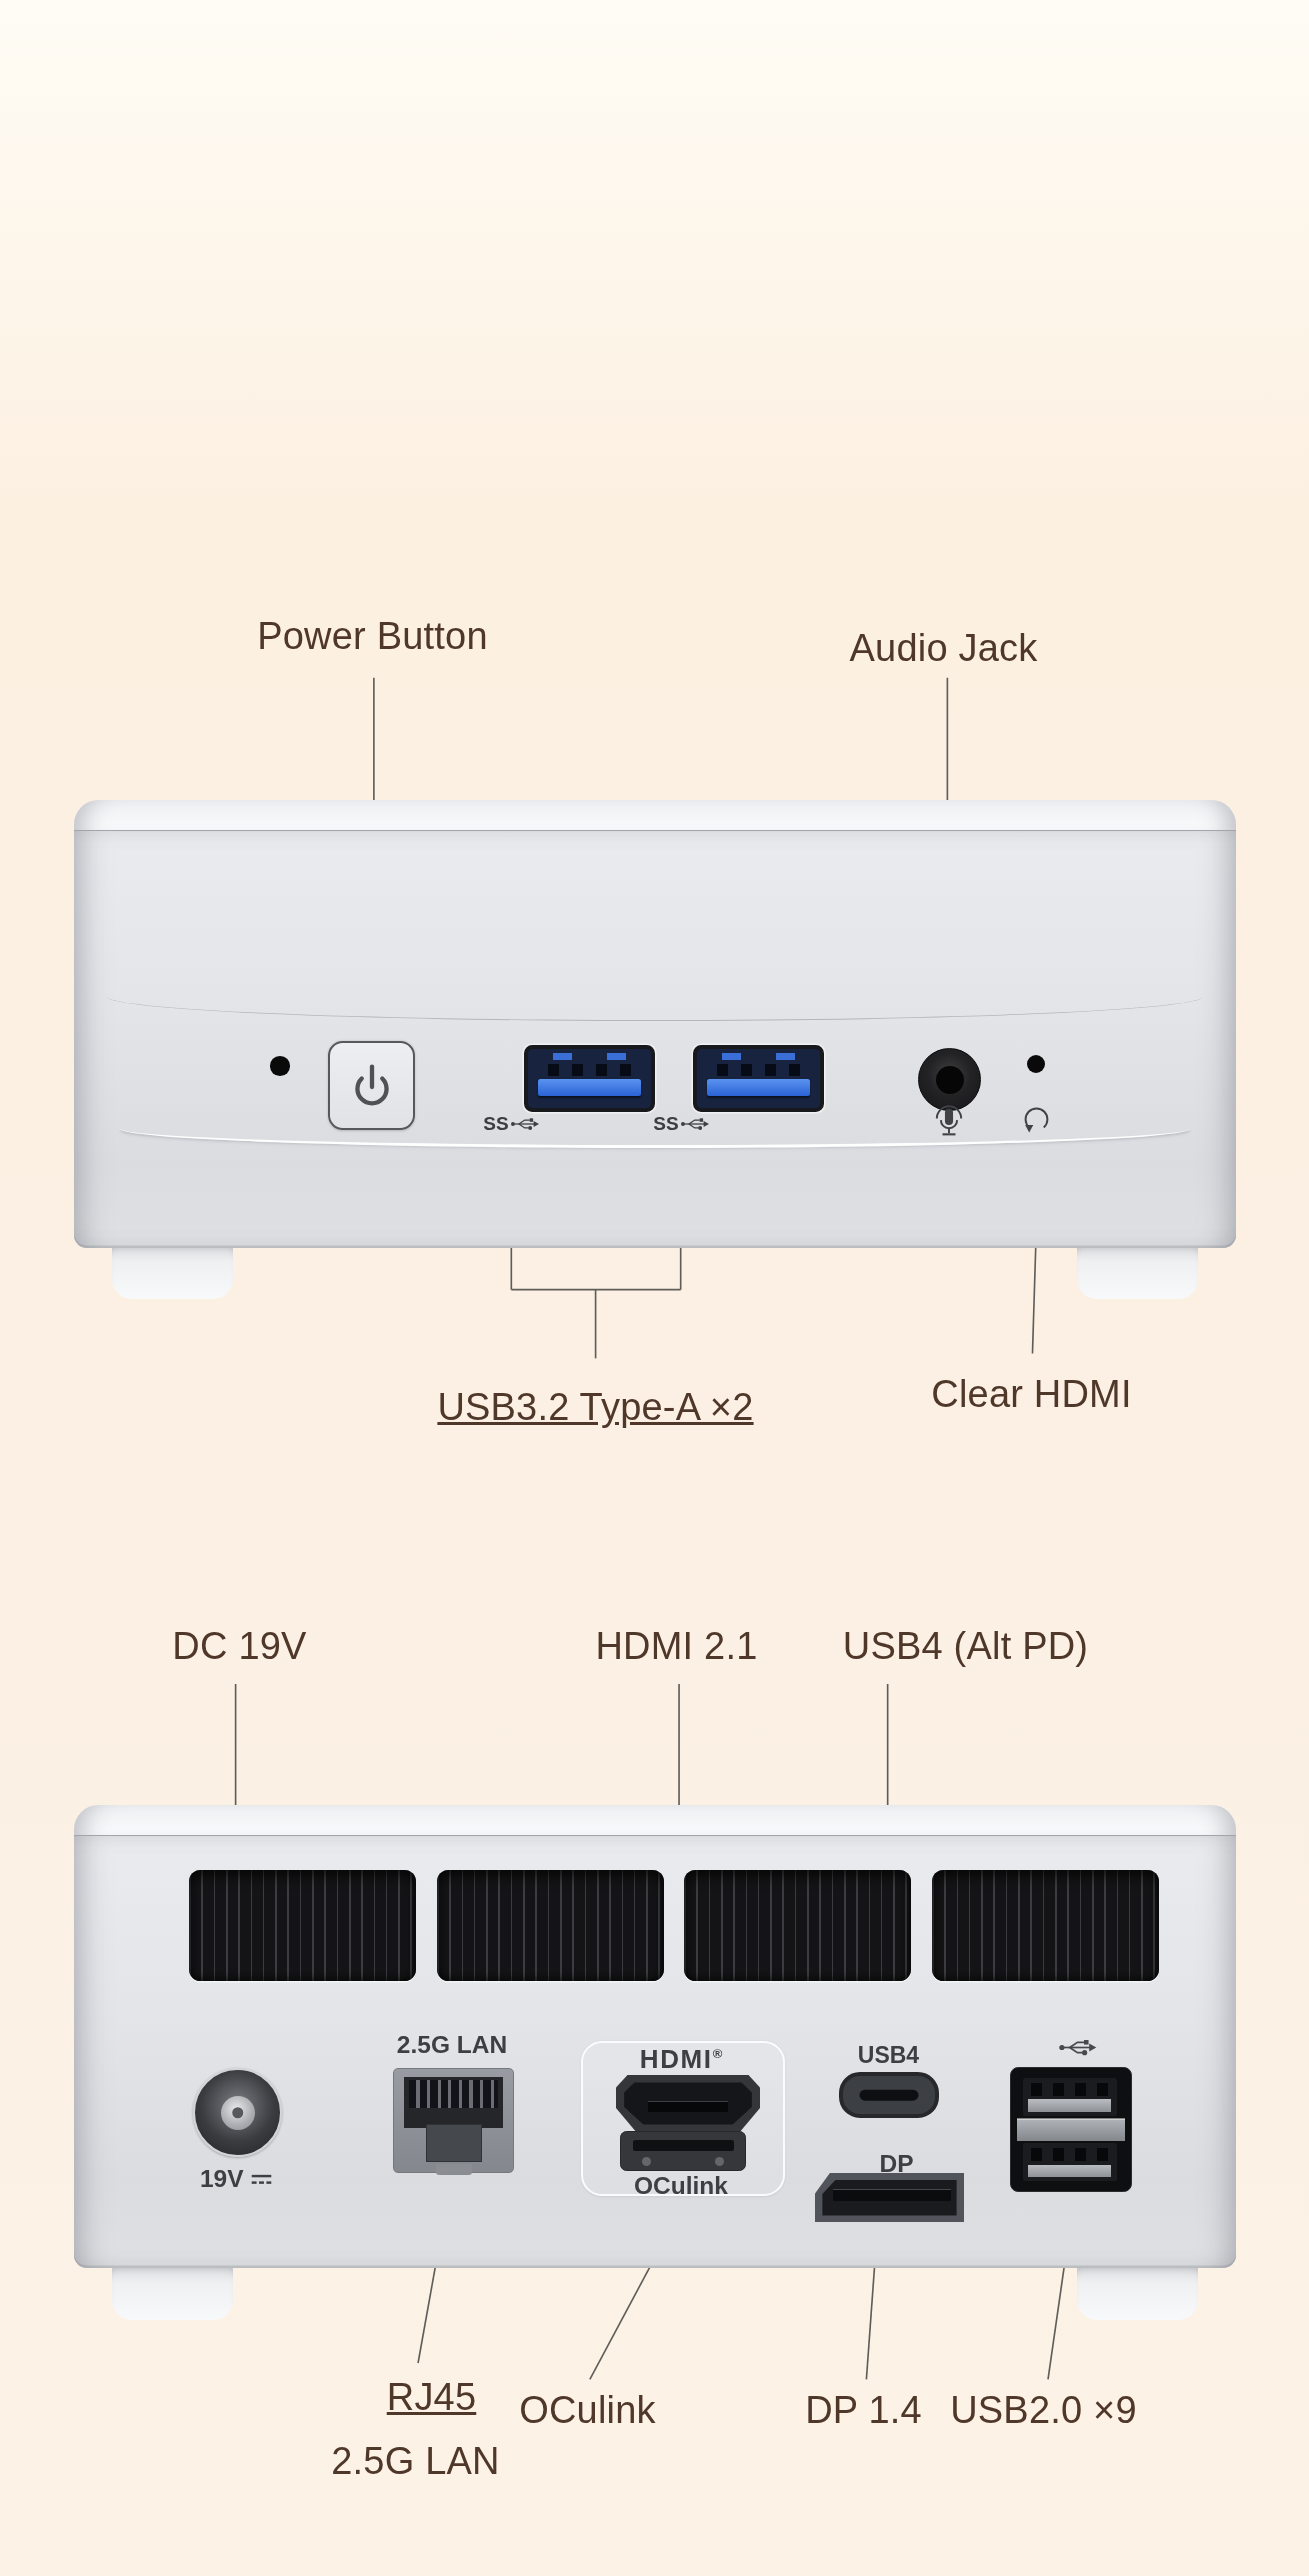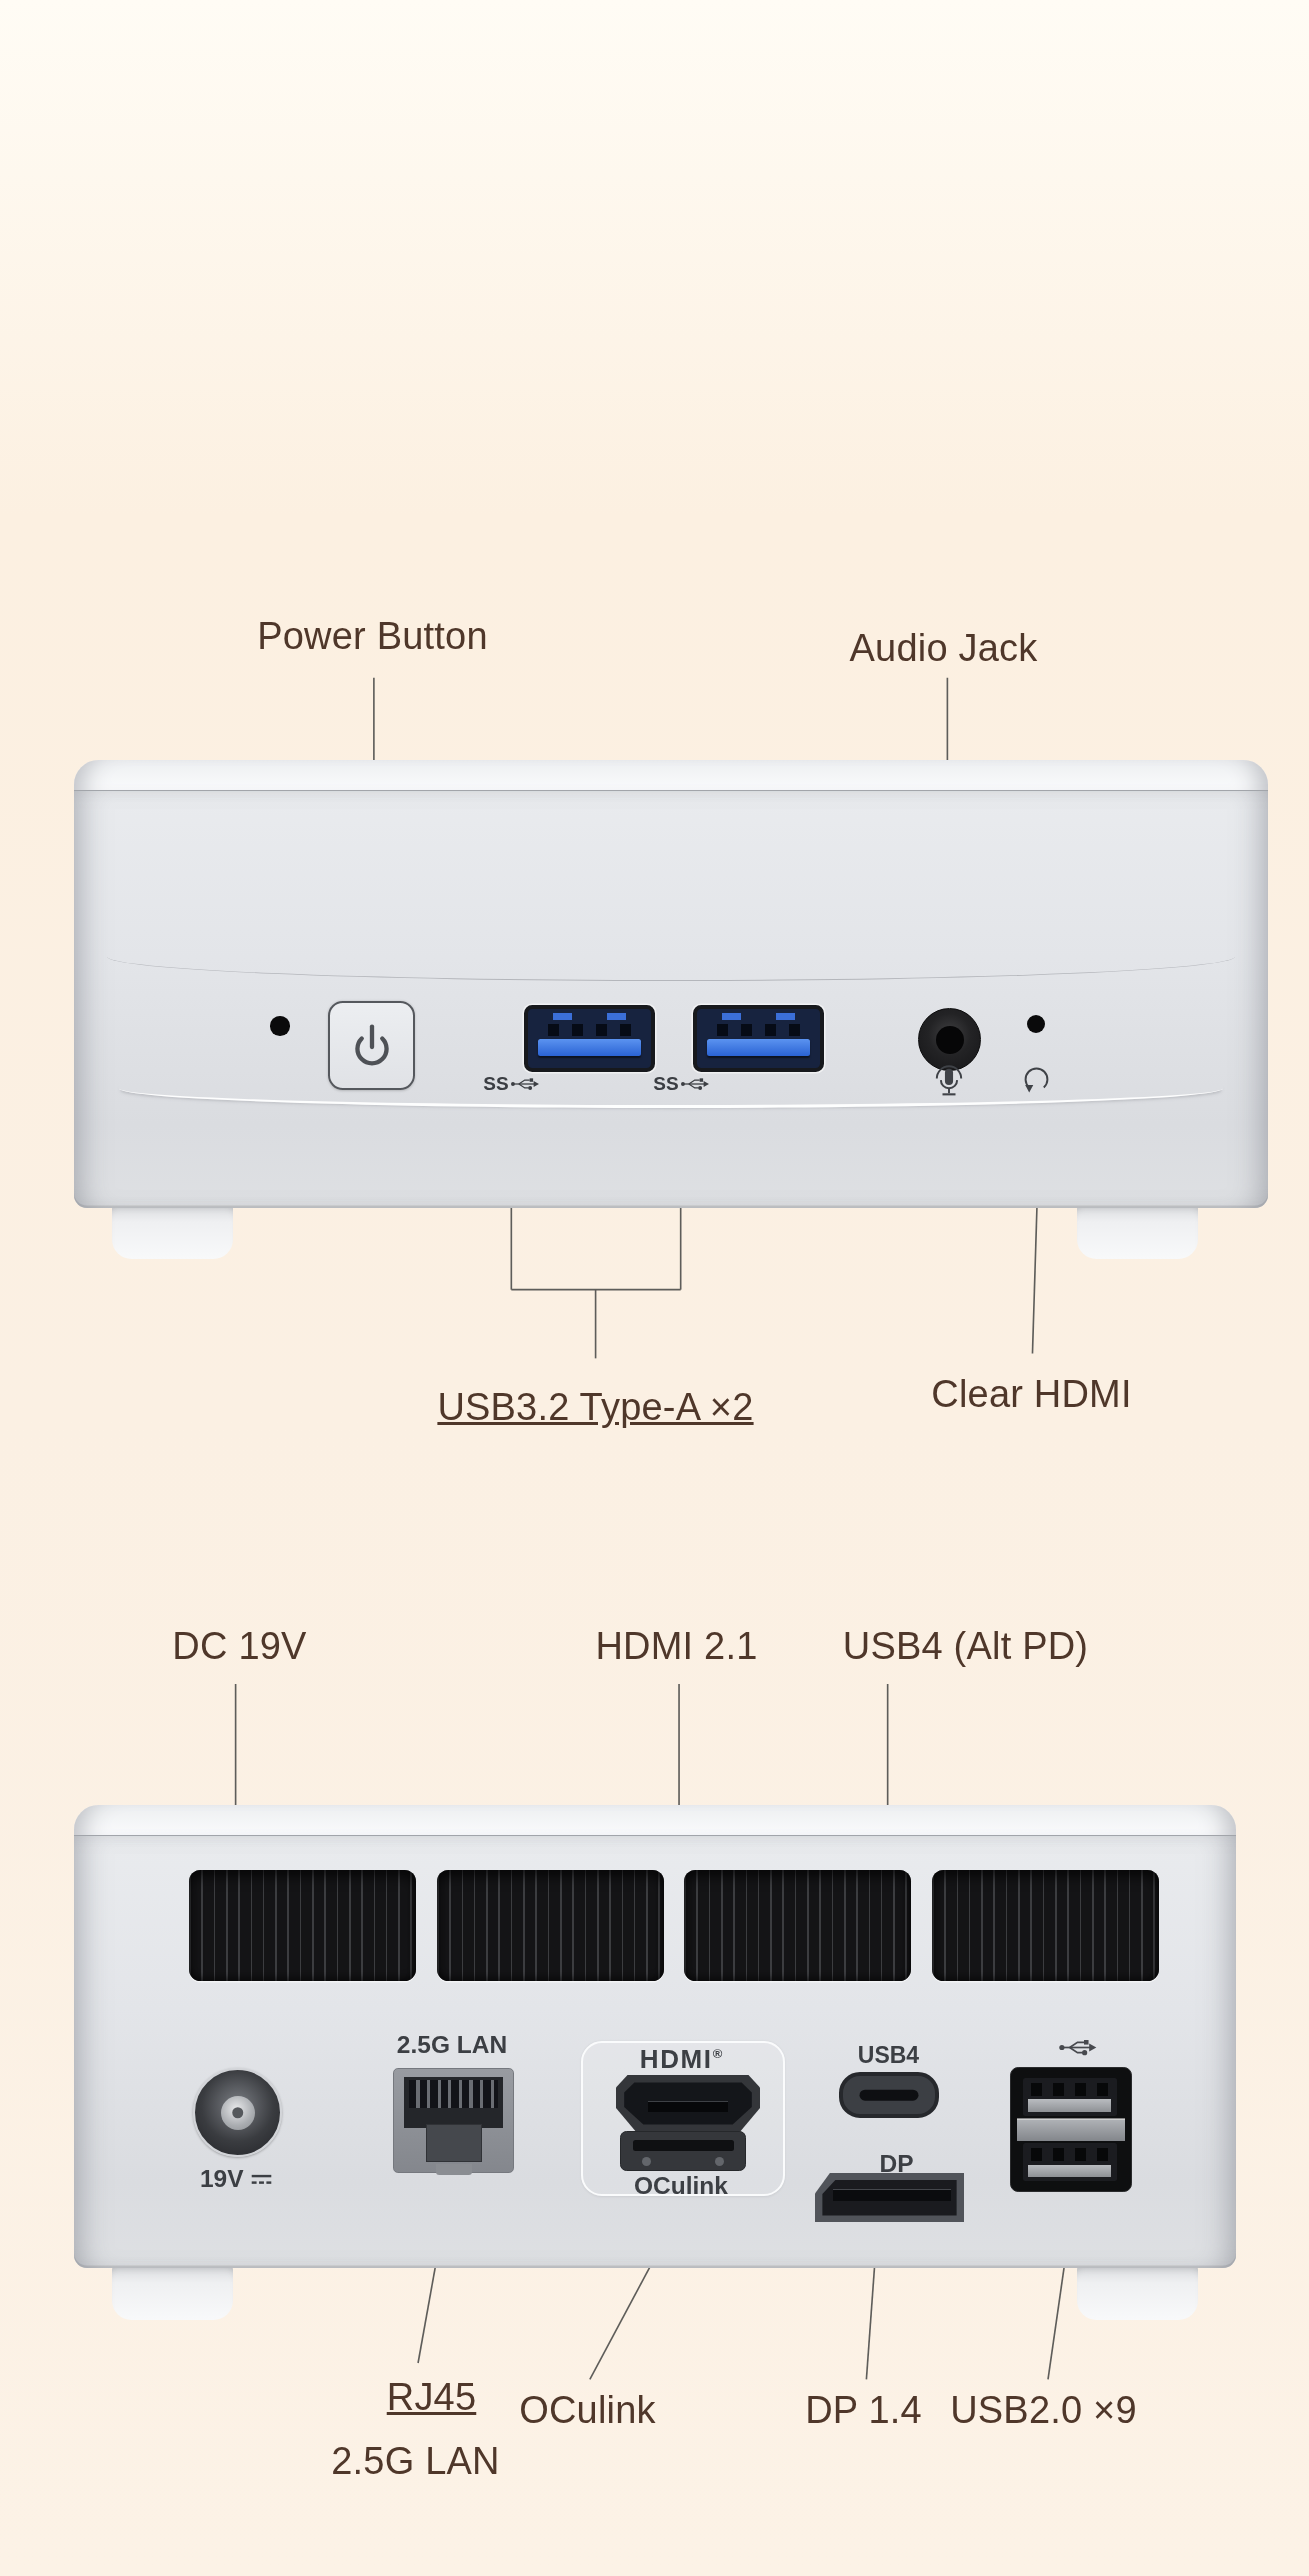--- a/index.html
+++ b/index.html
@@ -187,21 +187,21 @@
 </style>
 </head>
 <body>
 
 <div>
 
   <div class="callout" style="left:209px;top:615px;width:327px;">Power Button</div>
 
   <div class="callout" style="left:780px;top:615px;width:327px;margin-top:12px;">Audio Jack</div>
 
-  <div class="device" style="top:760px;height:504px;padding-left:32px;">
+  <div class="device" style="top:800px;height:504px;">
     <div class="foot" style="left:38px;top:442px;"></div>
     <div class="foot" style="left:1003px;top:442px;"></div>
     <div class="dev-lip"></div>
     <div class="dev-body" style="height:417px;"></div>
     <div class="crease" style="top:195px;"></div>
     <div class="gloss" style="top:324px;"></div>
 
     <div class="dot" style="left:196px;top:256px;width:19.6px;height:19.6px;"></div>
 
     <div class="port power-btn" style="left:254px;top:241px;">

